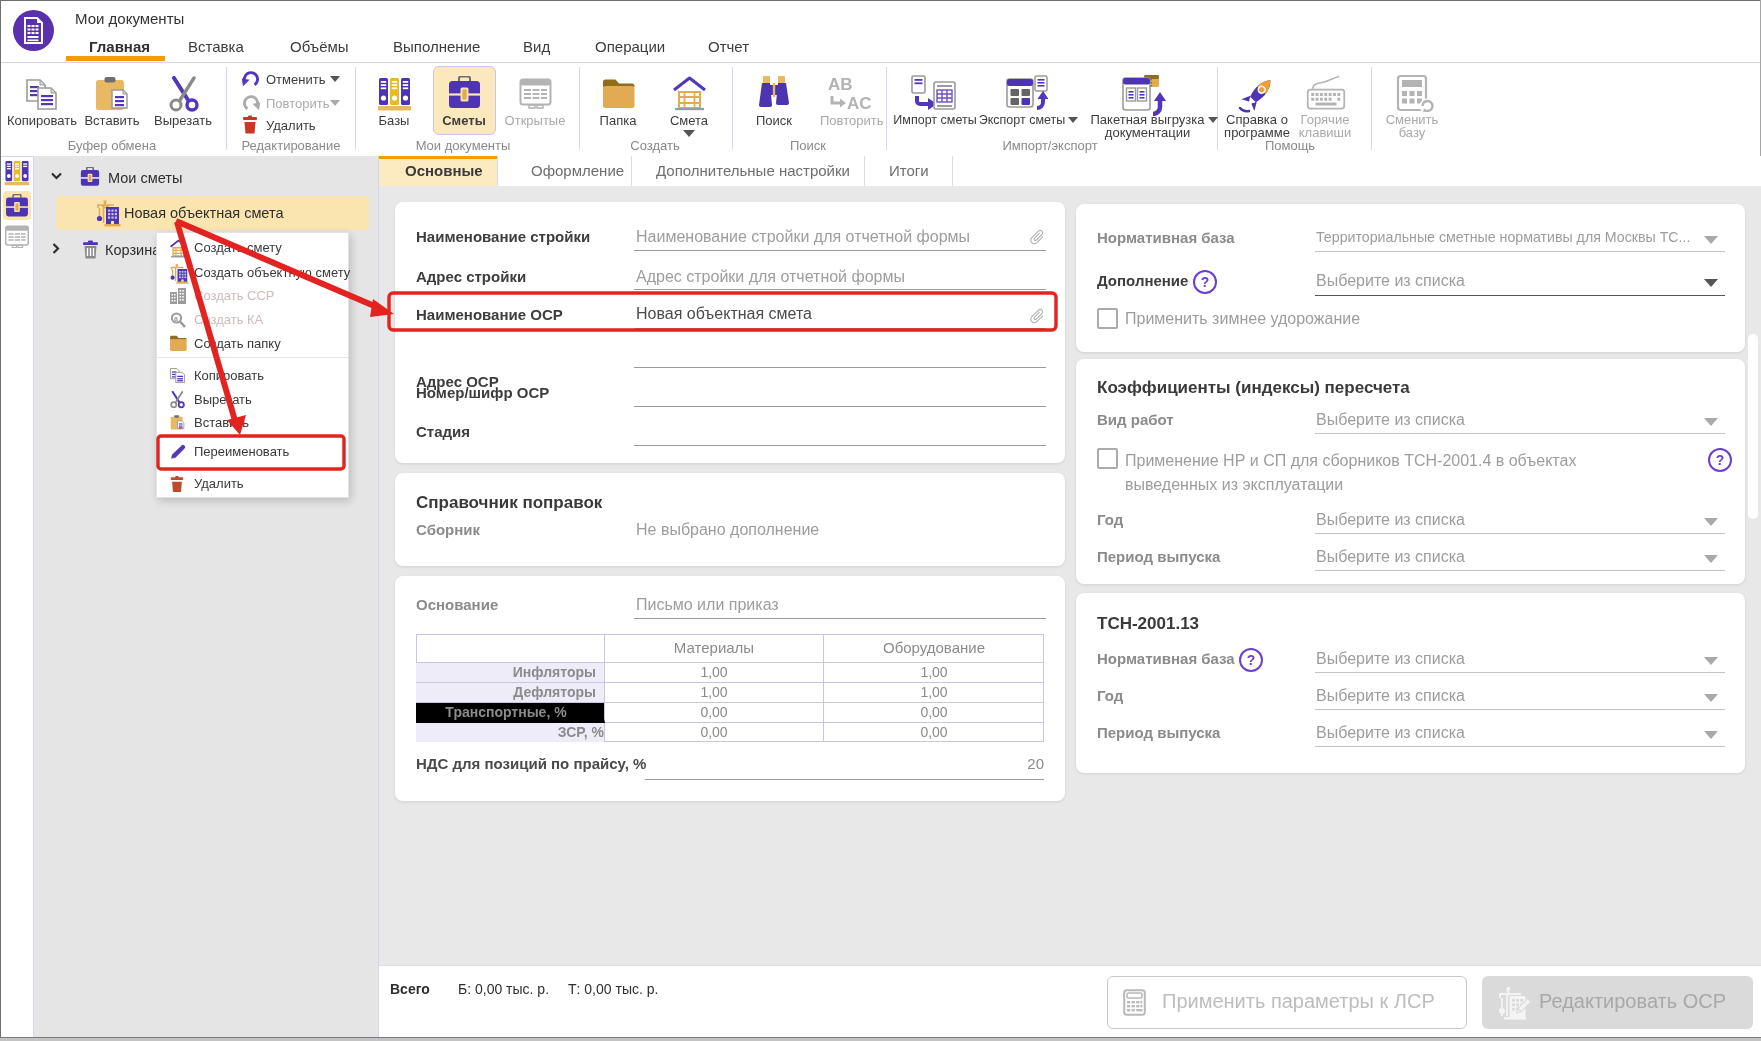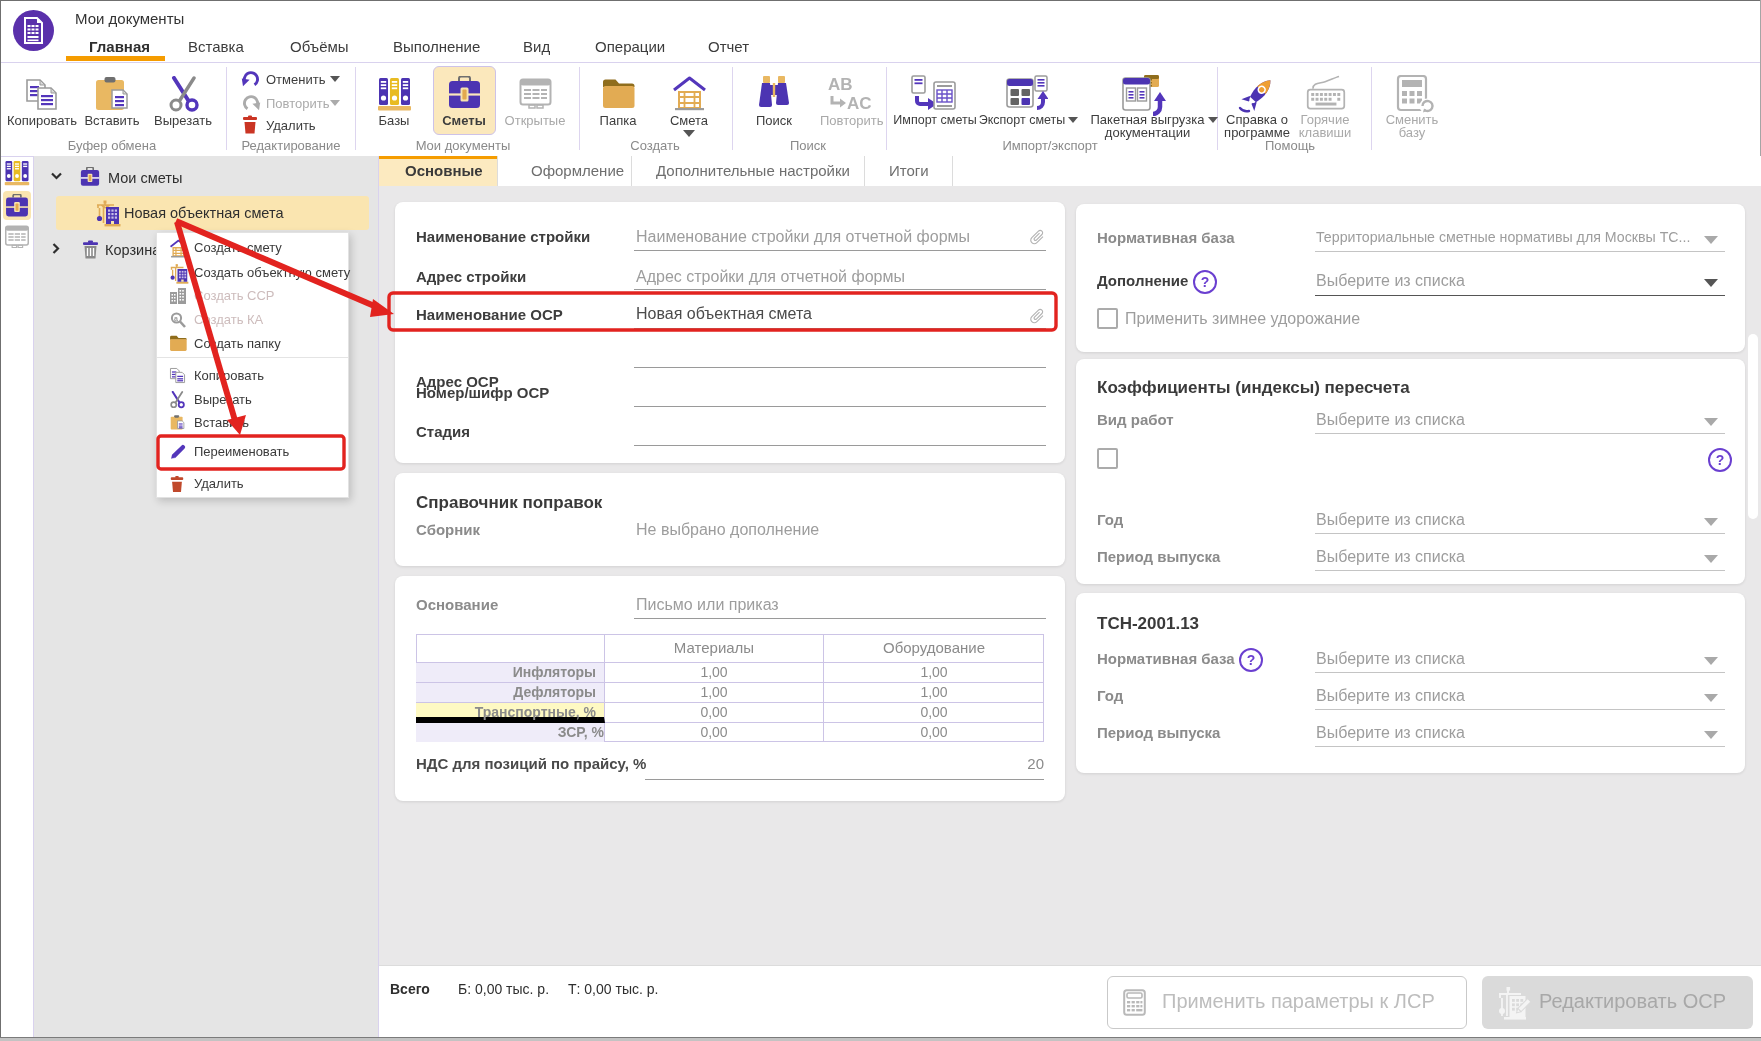--- a/index.html
+++ b/index.html
@@ -486,21 +486,21 @@
   <div class="abs" style="left:37px;top:478px;width:189px;height:29px;border-right:1px solid #ccc4e6;border-bottom:1px solid #ccc4e6;box-sizing:border-box;"></div>
   <div class="abs" style="left:226px;top:478px;width:219px;height:29px;border-right:1px solid #ccc4e6;border-bottom:1px solid #ccc4e6;box-sizing:border-box;text-align:center;line-height:28px;font-size:15px;color:#8b8b8b;">Материалы</div>
   <div class="abs" style="left:445px;top:478px;width:220px;height:29px;border-bottom:1px solid #ccc4e6;box-sizing:border-box;text-align:center;line-height:28px;font-size:15px;color:#8b8b8b;">Оборудование</div>
 
   <div class="abs" style="left:37px;top:507px;width:189px;height:20px;background:#efecf9;border-right:1px solid #ccc4e6;border-bottom:1px solid #ccc4e6;box-sizing:border-box;text-align:right;font-size:14px;font-weight:bold;color:#8b8b8b;line-height:19px;padding-right:8px;">Инфляторы</div>
   <div class="abs" style="left:226px;top:507px;width:219px;height:20px;border-right:1px solid #ccc4e6;border-bottom:1px solid #ccc4e6;box-sizing:border-box;text-align:center;font-size:14px;color:#8b8b8b;line-height:19px;">1,00</div>
   <div class="abs" style="left:445px;top:507px;width:220px;height:20px;border-bottom:1px solid #ccc4e6;box-sizing:border-box;text-align:center;font-size:14px;color:#8b8b8b;line-height:19px;">1,00</div>
   <div class="abs" style="left:37px;top:527px;width:189px;height:20px;background:#efecf9;border-right:1px solid #ccc4e6;border-bottom:1px solid #ccc4e6;box-sizing:border-box;text-align:right;font-size:14px;font-weight:bold;color:#8b8b8b;line-height:19px;padding-right:8px;">Дефляторы</div>
   <div class="abs" style="left:226px;top:527px;width:219px;height:20px;border-right:1px solid #ccc4e6;border-bottom:1px solid #ccc4e6;box-sizing:border-box;text-align:center;font-size:14px;color:#8b8b8b;line-height:19px;">1,00</div>
   <div class="abs" style="left:445px;top:527px;width:220px;height:20px;border-bottom:1px solid #ccc4e6;box-sizing:border-box;text-align:center;font-size:14px;color:#8b8b8b;line-height:19px;">1,00</div>
-  <div class="abs" style="left:37px;top:547px;width:189px;height:20px;background:#fef9c3;border-right:1px solid #ccc4e6;border-bottom:6px solid #000000;box-sizing:border-box;text-align:right;font-size:14px;font-weight:bold;color:#8b8b8b;line-height:19px;padding-right:8px;">Транспортные, %</div>
+  <div class="abs" style="left:37px;top:547px;width:189px;height:20px;background:#000000;border-right:1px solid #ccc4e6;border-bottom:4px solid #000000;box-sizing:border-box;text-align:center;font-size:14px;font-weight:bold;color:#8b8b8b;line-height:19px;padding-right:8px;">Транспортные, %</div>
   <div class="abs" style="left:226px;top:547px;width:219px;height:20px;border-right:1px solid #ccc4e6;border-bottom:1px solid #ccc4e6;box-sizing:border-box;text-align:center;font-size:14px;color:#8b8b8b;line-height:19px;">0,00</div>
   <div class="abs" style="left:445px;top:547px;width:220px;height:20px;border-bottom:1px solid #ccc4e6;box-sizing:border-box;text-align:center;font-size:14px;color:#8b8b8b;line-height:19px;">0,00</div>
   <div class="abs" style="left:37px;top:567px;width:189px;height:19px;background:#efecf9;border-right:1px solid #ccc4e6;box-sizing:border-box;text-align:right;font-size:14px;font-weight:bold;color:#8b8b8b;line-height:18px;">ЗСР, %</div>
   <div class="abs" style="left:226px;top:567px;width:219px;height:19px;border-right:1px solid #ccc4e6;box-sizing:border-box;text-align:center;font-size:14px;color:#8b8b8b;line-height:18px;">0,00</div>
   <div class="abs" style="left:445px;top:567px;width:220px;height:19px;box-sizing:border-box;text-align:center;font-size:14px;color:#8b8b8b;line-height:18px;">0,00</div>
 
   <div class="abs" style="left:37px;top:599px;font-size:15px;font-weight:bold;color:#4a4a4a;">НДС для позиций по прайсу, %</div>
   <div class="abs" style="left:600px;top:599px;width:65px;text-align:right;font-size:15px;color:#8b8b8b;">20</div>
   <div class="uline" style="left:266px;top:623px;width:399px;"></div>
 
@@ -517,20 +517,21 @@
   <div class="cbx" style="left:718px;top:152px;"></div>
   <div class="ph abs" style="left:746px;top:154px;">Применить зимнее удорожание</div>
 
   <div class="card" style="left:697px;top:203px;width:669px;height:225px;"></div>
   <div class="abs" style="left:718px;top:222px;font-size:17px;font-weight:bold;color:#3a3a3a;">Коэффициенты (индексы) пересчета</div>
   <div class="glbl abs" style="left:718px;top:255px;">Вид работ</div>
   <div class="ph abs" style="left:937px;top:255px;">Выберите из списка</div>
   <div class="uline dis" style="left:936px;top:277px;width:410px;"></div>
   <div class="tri" style="left:1325px;top:262px;"></div>
   <div class="cbx" style="left:718px;top:292px;"></div>
+  <div class="ph abs" style="left:746px;top:293px;width:540px;line-height:24px;">Применение НР и СП для сборников ТСН-2001.4 в объектах выведенных из эксплуатации</div>
   <div class="qm" style="left:1329px;top:292px;">?</div>
   <div class="glbl abs" style="left:718px;top:355px;">Год</div>
   <div class="ph abs" style="left:937px;top:355px;">Выберите из списка</div>
   <div class="uline dis" style="left:936px;top:377px;width:410px;"></div>
   <div class="tri" style="left:1325px;top:362px;"></div>
   <div class="glbl abs" style="left:718px;top:392px;">Период выпуска</div>
   <div class="ph abs" style="left:937px;top:392px;">Выберите из списка</div>
   <div class="uline dis" style="left:936px;top:414px;width:410px;"></div>
   <div class="tri" style="left:1325px;top:399px;"></div>
 

